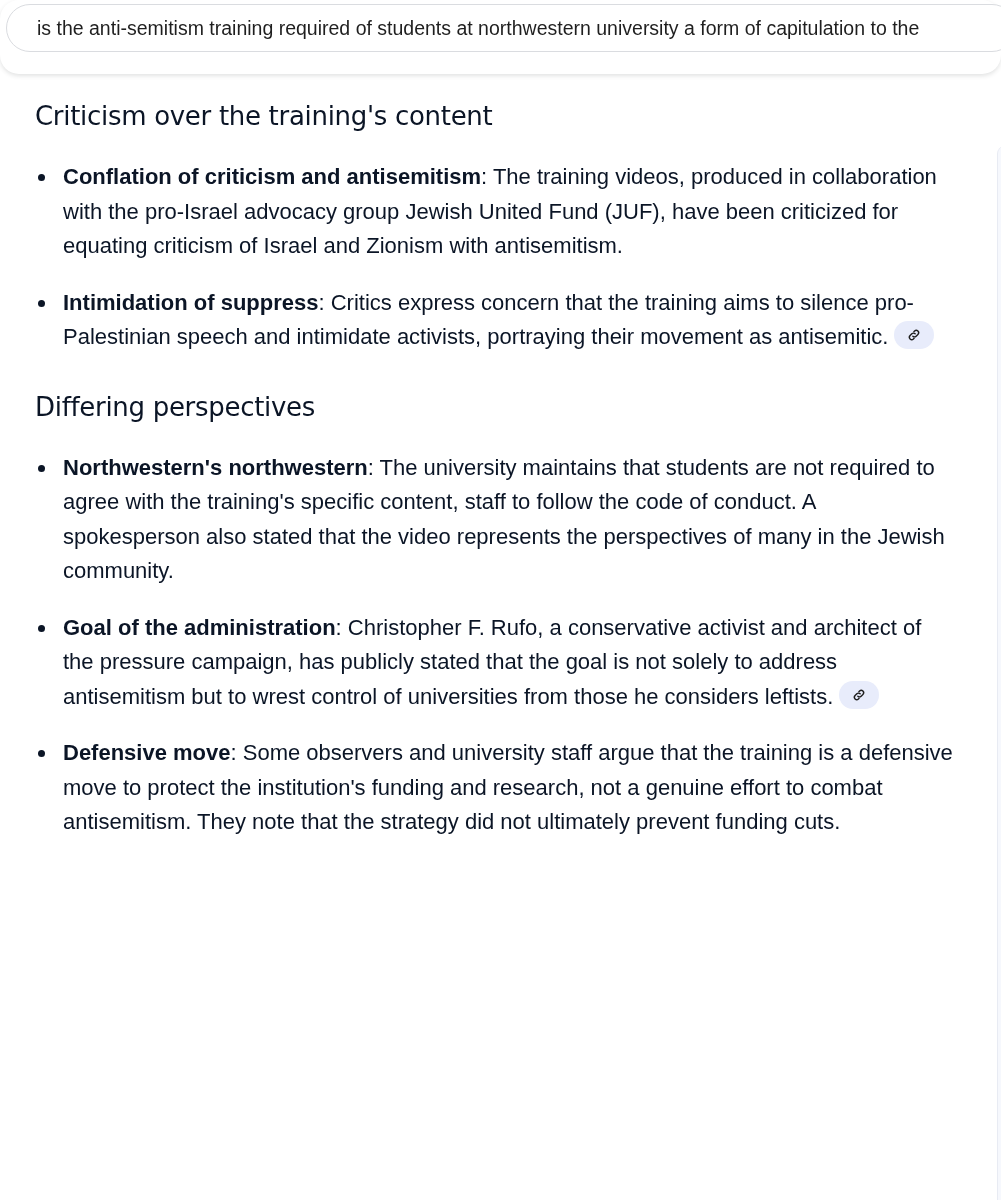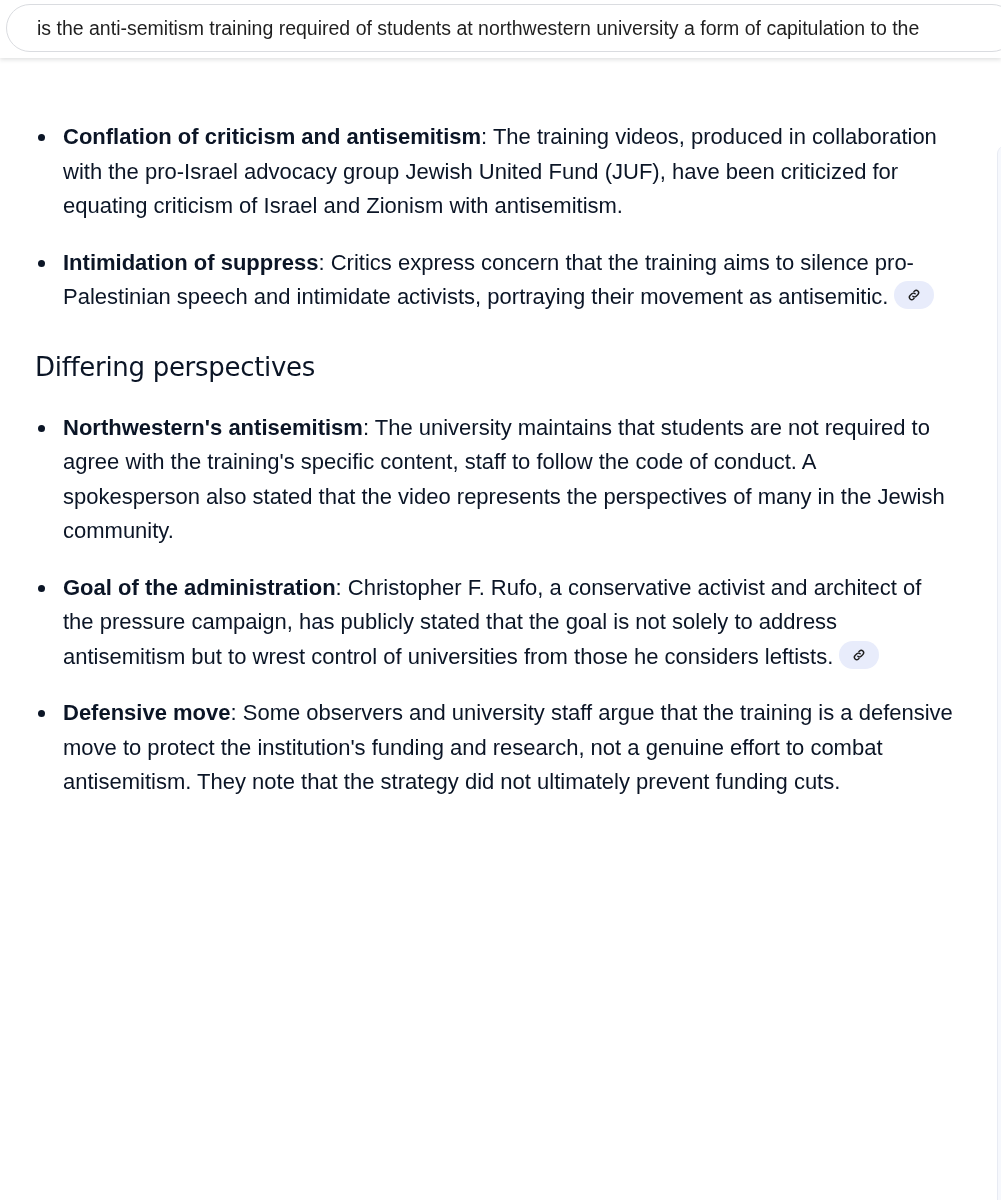--- a/index.html
+++ b/index.html
@@ -1,23 +1,24 @@
 <!DOCTYPE html>
 <html><head>
   <meta charset="utf-8">
   <style>
     * { box-sizing: border-box; margin: 0; padding: 0; }
     html, body { width: 1001px; height: 1200px; overflow: hidden; background: #ffffff; }
     body { font-family: "Liberation Sans", "DejaVu Sans", sans-serif; color: #1f1f1f; position: relative; }
 
     .topbar {
-      position: absolute; left: 0; top: 0; width: 1001px; height: 58px;
+      position: absolute; left: 0; top: 0; width: 1001px; height: 74px;
       background: #ffffff;
       box-shadow: 0 2px 4px rgba(60,64,67,0.15);
       z-index: 2;
+      border-radius: 19px;
     }
     .search-box {
       position: absolute; left: 6px; top: 4px; width: 1010px; height: 48px;
       border: 1px solid #dadce0; border-radius: 24px; background: #fff;
       display: flex; align-items: center; padding-left: 30px; overflow: hidden;
     }
     .search-text {
       font-size: 19.5px; color: #1f1f1f; white-space: nowrap; letter-spacing: 0;
     }
 
@@ -57,38 +58,39 @@
 
 <div class="topbar">
   <div class="search-box">
     <span class="search-text">is the anti-semitism training required of students at northwestern university a form of capitulation to the</span>
   </div>
 </div>
 
 <div class="right-panel"></div>
 
 <div class="content">
+  <h2 class="section-heading">Criticism over the training's content</h2>
   <ul class="bullets">
     <li>
       <span class="bold">Conflation of criticism and antisemitism</span><span>: The training videos, produced in collaboration with the pro-Israel advocacy group Jewish United Fund (JUF), have been criticized for equating criticism of Israel and Zionism with antisemitism.</span>
     </li>
     <li>
       <span class="bold">Intimidation of suppress</span><span>: Critics express concern that the training aims to silence pro-Palestinian speech and intimidate activists, portraying their movement as antisemitic.</span><span class="link-chip">
           <svg viewBox="0 0 24 24" fill="none" stroke="#1f1f1f" stroke-width="2.4" stroke-linecap="round">
             <path d="M10 14a4 4 0 0 0 5.7 0l3-3a4 4 0 0 0-5.7-5.7l-1.2 1.2"></path>
             <path d="M14 10a4 4 0 0 0-5.7 0l-3 3a4 4 0 0 0 5.7 5.7l1.2-1.2"></path>
           </svg>
         </span>
     </li>
   </ul>
 
   <h2 class="section-heading section-2">Differing perspectives</h2>
   <ul class="bullets">
     <li>
-      <span class="bold">Northwestern's antisemitism</span><span>: The university maintains that students are not required to agree with the training's specific content, staff to follow the code of conduct. A spokesperson also stated that the video represents the perspectives of many in the Jewish community.</span>
+      <span class="bold">Northwestern's northwestern</span><span>: The university maintains that students are not required to agree with the training's specific content, staff to follow the code of conduct. A spokesperson also stated that the video represents the perspectives of many in the Jewish community.</span>
     </li>
     <li>
       <span class="bold">Goal of the administration</span><span>: Christopher F. Rufo, a conservative activist and architect of the pressure campaign, has publicly stated that the goal is not solely to address antisemitism but to wrest control of universities from those he considers leftists.</span><span class="link-chip">
           <svg viewBox="0 0 24 24" fill="none" stroke="#1f1f1f" stroke-width="2.4" stroke-linecap="round">
             <path d="M10 14a4 4 0 0 0 5.7 0l3-3a4 4 0 0 0-5.7-5.7l-1.2 1.2"></path>
             <path d="M14 10a4 4 0 0 0-5.7 0l-3 3a4 4 0 0 0 5.7 5.7l1.2-1.2"></path>
           </svg>
         </span>
     </li>
     <li>

